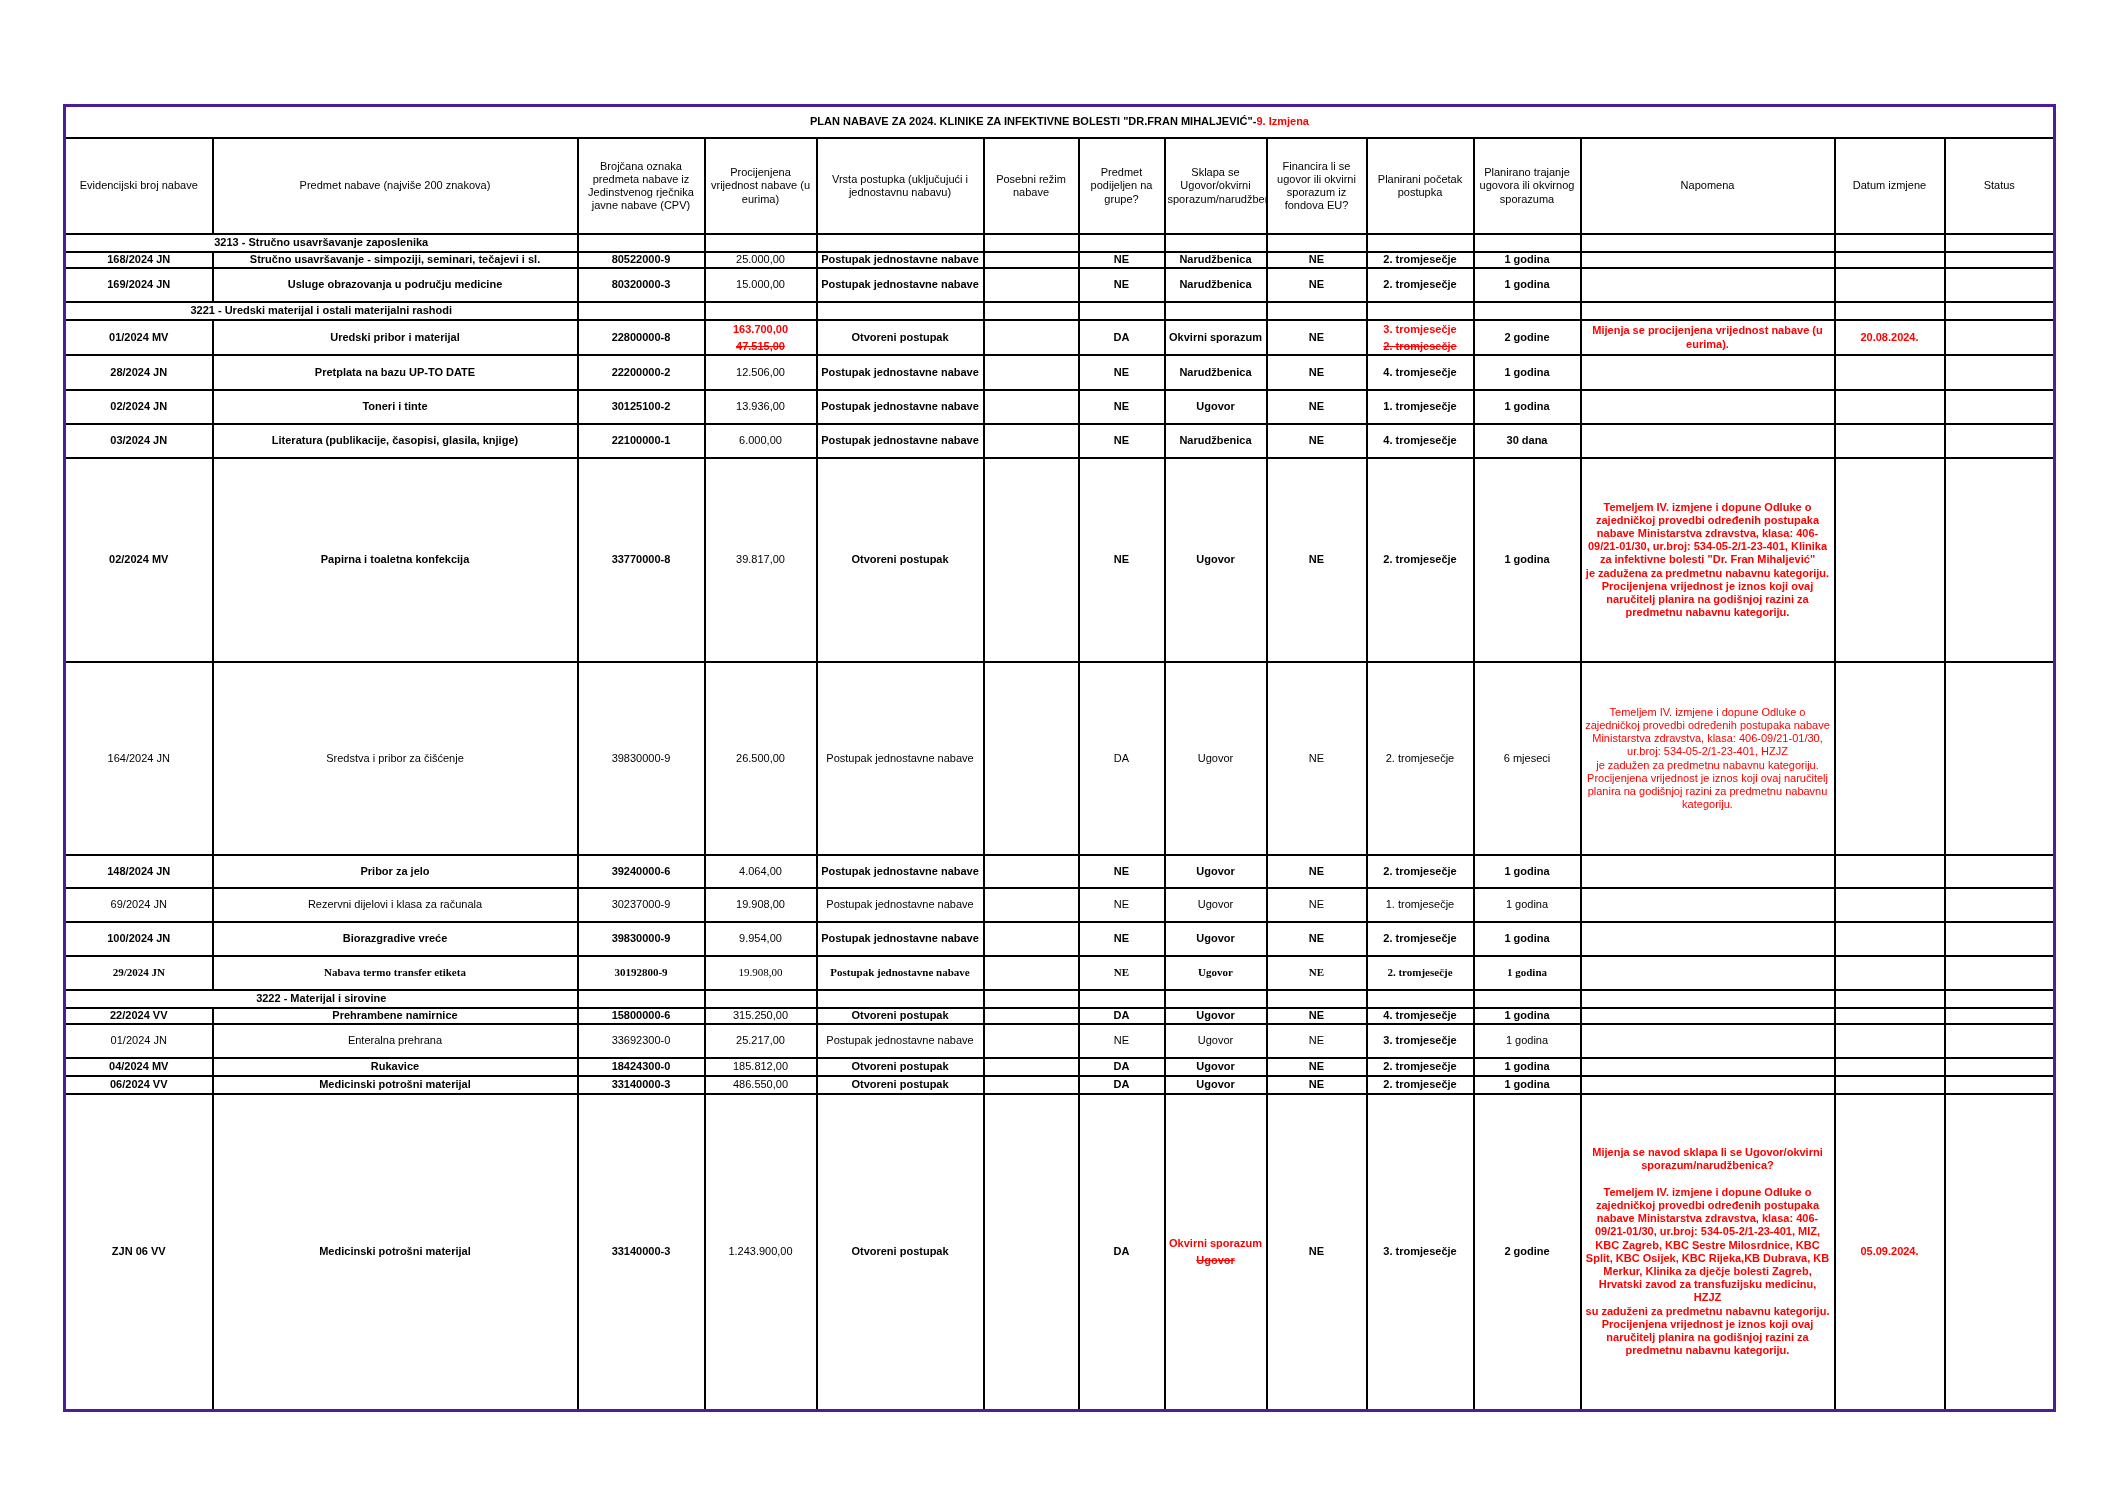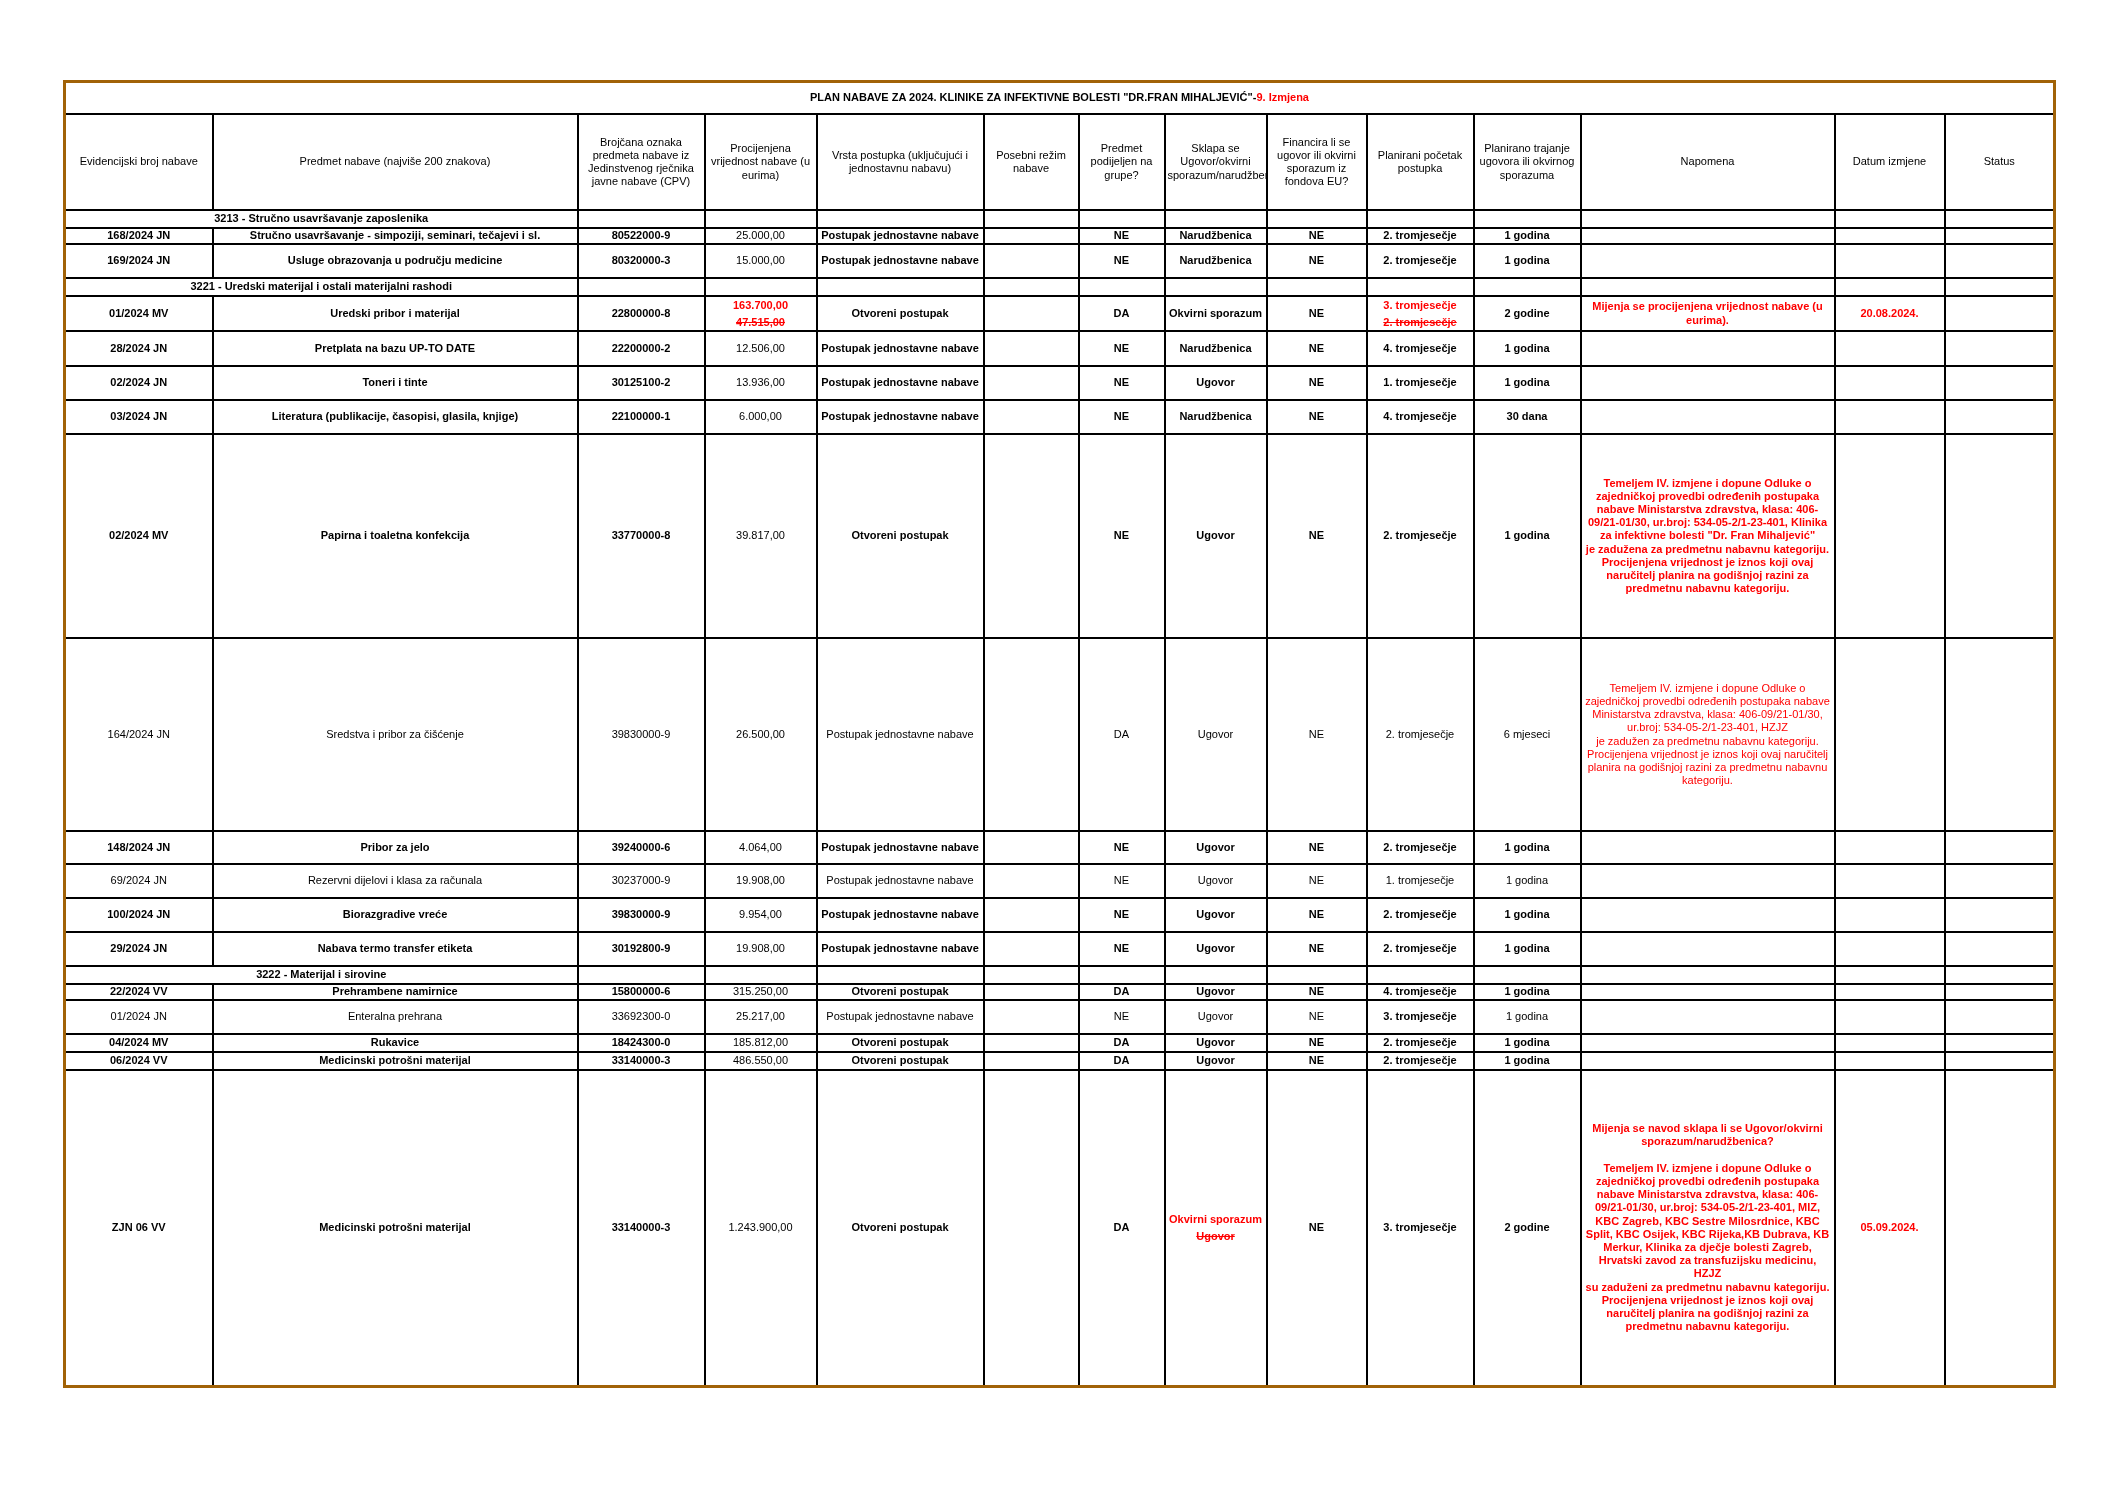--- a/index.html
+++ b/index.html
@@ -2,23 +2,23 @@
 <html><head>
 <meta charset="utf-8">
 <style>
   html,body{margin:0;padding:0;background:#ffffff;}
   body{
     width:2117px;height:1496px;overflow:hidden;position:relative;
     font-family:"Liberation Sans","DejaVu Sans",sans-serif;
     -webkit-font-smoothing:antialiased;
   }
   #plan-table{
-    position:absolute;left:63px;top:80px;width:1990px;
+    position:absolute;left:63px;top:104px;width:1990px;
     border-collapse:collapse;table-layout:fixed;
-    border:3px solid #a16207;
+    border:3px solid #4c1d95;
   }
   #plan-table td,#plan-table th{
     border:2px solid #000;
     font-size:11px;line-height:1.2;
     vertical-align:middle;text-align:center;
     padding:0 2px;overflow:hidden;
     color:#000;background:#fff;
   }
   tr.title-row td{
     background:#d9d9d9;font-weight:bold;font-size:15px;
@@ -297,21 +297,21 @@
         <td></td>
         <td>NE</td>
         <td>Ugovor</td>
         <td>NE</td>
         <td>2. tromjesečje</td>
         <td>1 godina</td>
         <td class="c-nap"></td>
         <td></td>
         <td></td>
       </tr>
-      <tr class="item b" style="height: 34px;">
+      <tr class="item b" style="height: 34px; font-family: Liberation Serif, serif;">
         <td class="c-id">29/2024 JN</td>
         <td class="c-predmet">Nabava termo transfer etiketa</td>
         <td>30192800-9</td>
         <td class="c-value">19.908,00</td>
         <td class="c-vrsta">Postupak jednostavne nabave</td>
         <td></td>
         <td>NE</td>
         <td>Ugovor</td>
         <td>NE</td>
         <td>2. tromjesečje</td>

